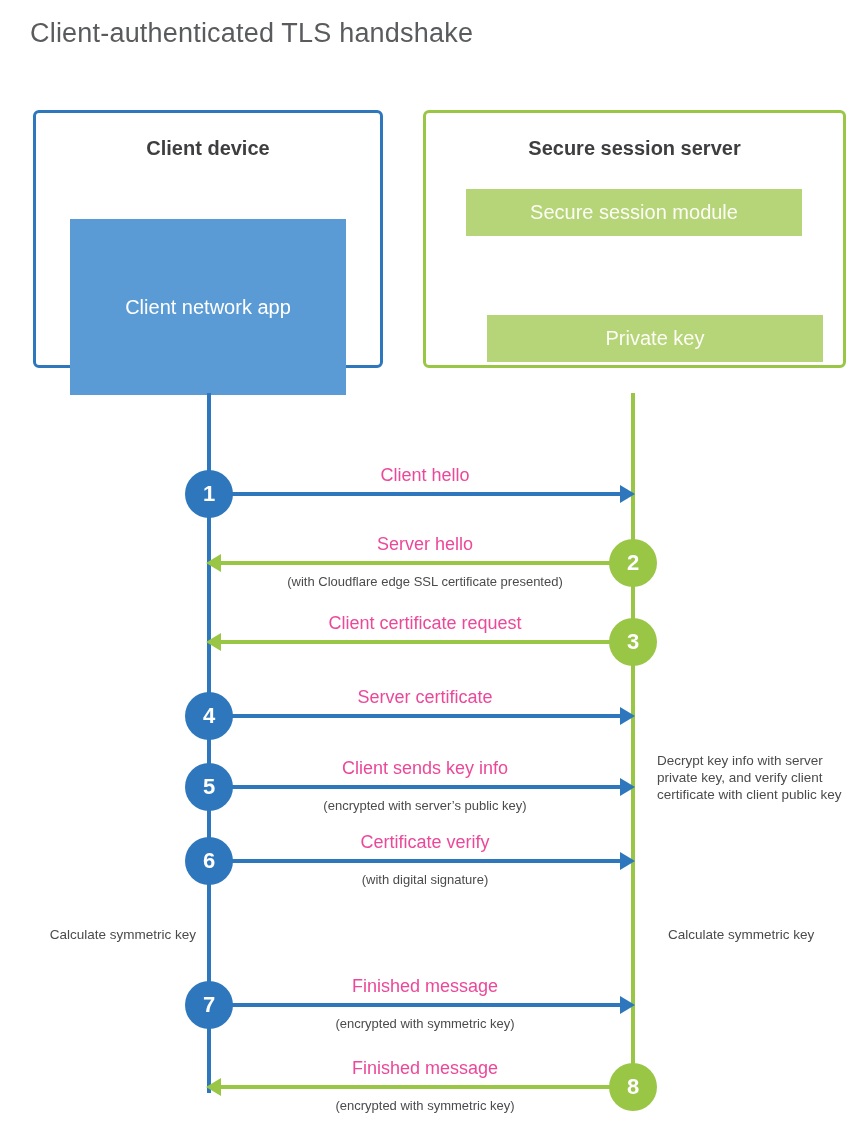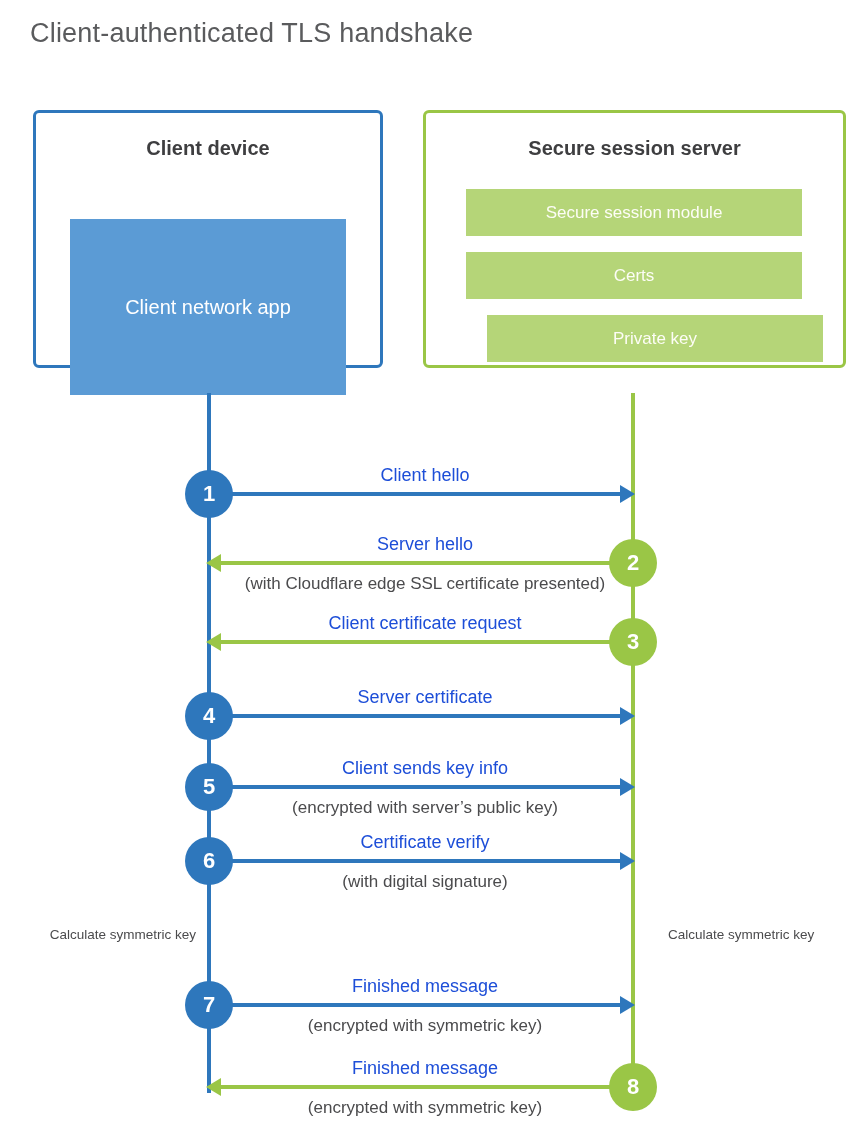--- a/index.html
+++ b/index.html
@@ -50,21 +50,21 @@
     line-height: 1.3;
     padding: 0 50px;
     margin-top: 32px;
   }
   .server-bar {
     position: absolute;
     left: 40px; width: 336px; height: 47px;
     background: #b5d578;
     display: flex; align-items: center; justify-content: center;
     color: #fdfdf6;
-    font-size: 17px;
+    font-size: 20px;
   }
   .bar-0 { top: 76px; }
   .bar-1 { top: 139px; }
   .bar-2 { top: 202px; margin-left: 21px; }
   
   .lifeline { position: absolute; top: 393px; width: 4px; }
   .lifeline-client { left: 207px; height: 700px; background: #2e77bc; }
   .lifeline-server { left: 631px; height: 701px; background: #9ac646; }
   
   .step { position: absolute; left: 0; width: 865px; height: 0; }
@@ -98,28 +98,28 @@
     font-weight: bold;
   }
   .step-circle.blue { background: #2e77bc; left: 185px; }
   .step-circle.green { background: #9ac646; left: 609px; }
   .step-label {
     position: absolute;
     left: 225px; top: -29px;
     width: 400px;
     text-align: center;
     font-size: 18px;
-    color: #1d4ed8;
+    color: #ec4899;
   }
   .step-sub {
     position: absolute;
     left: 225px; top: 11px;
     width: 400px;
     text-align: center;
-    font-size: 17px;
+    font-size: 13px;
     color: #4b4b4d;
   }
   
   .note {
     position: absolute;
     font-size: 13.5px;
     line-height: 17px;
     color: #4b4b4d;
   }
   .note-decrypt { left: 657px; top: 752px; width: 190px; text-align: left; }
@@ -134,21 +134,20 @@
   <div class="page-title">Client-authenticated TLS handshake</div>
 
   <div class="entity-box client-box">
     <div class="entity-title">Client device</div>
     <div class="app-rect">Client network app</div>
   </div>
 
   <div class="entity-box server-box">
     <div class="entity-title">Secure session server</div>
     <div class="server-bar bar-0">Secure session module</div>
-    <div class="server-bar bar-1">Certs</div>
     <div class="server-bar bar-2">Private key</div>
   </div>
 
   <div class="lifeline lifeline-client"></div>
   <div class="lifeline lifeline-server"></div>
 
   <div class="step s1">
     <div class="arrow-line blue"></div>
     <div class="arrow-head right"></div>
     <div class="step-label">Client hello</div>
@@ -202,16 +201,17 @@
   </div>
 
   <div class="step s8">
     <div class="arrow-line green"></div>
     <div class="arrow-head left"></div>
     <div class="step-label">Finished message</div>
     <div class="step-sub">(encrypted with symmetric key)</div>
     <div class="step-circle green">8</div>
   </div>
 
+  <div class="note note-decrypt">Decrypt key info with server private key, and verify client certificate with client public key</div>
   <div class="note note-calc-left">Calculate symmetric key</div>
   <div class="note note-calc-right">Calculate symmetric key</div>
 
 </div>
 
 </body></html>

